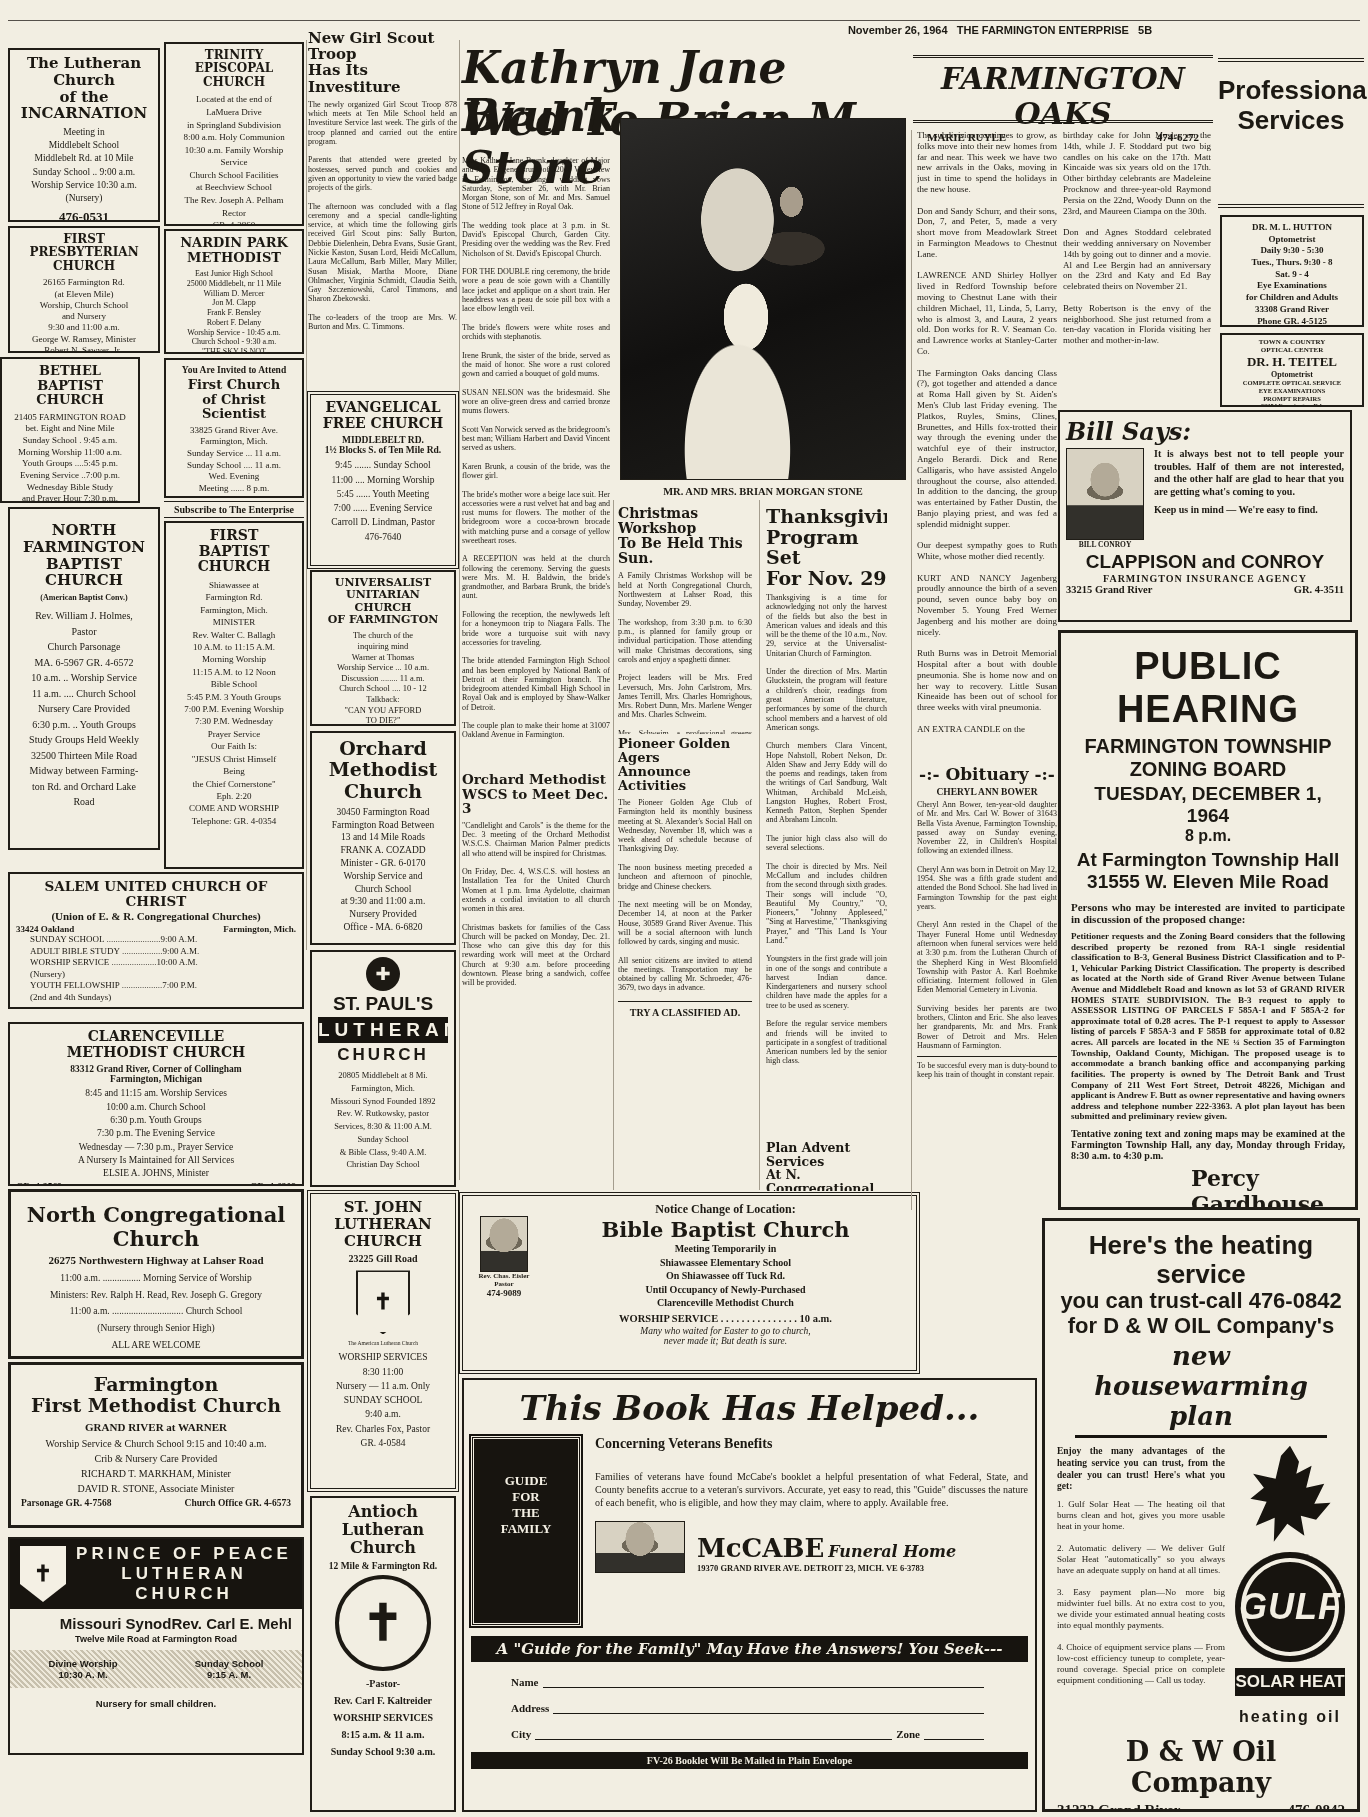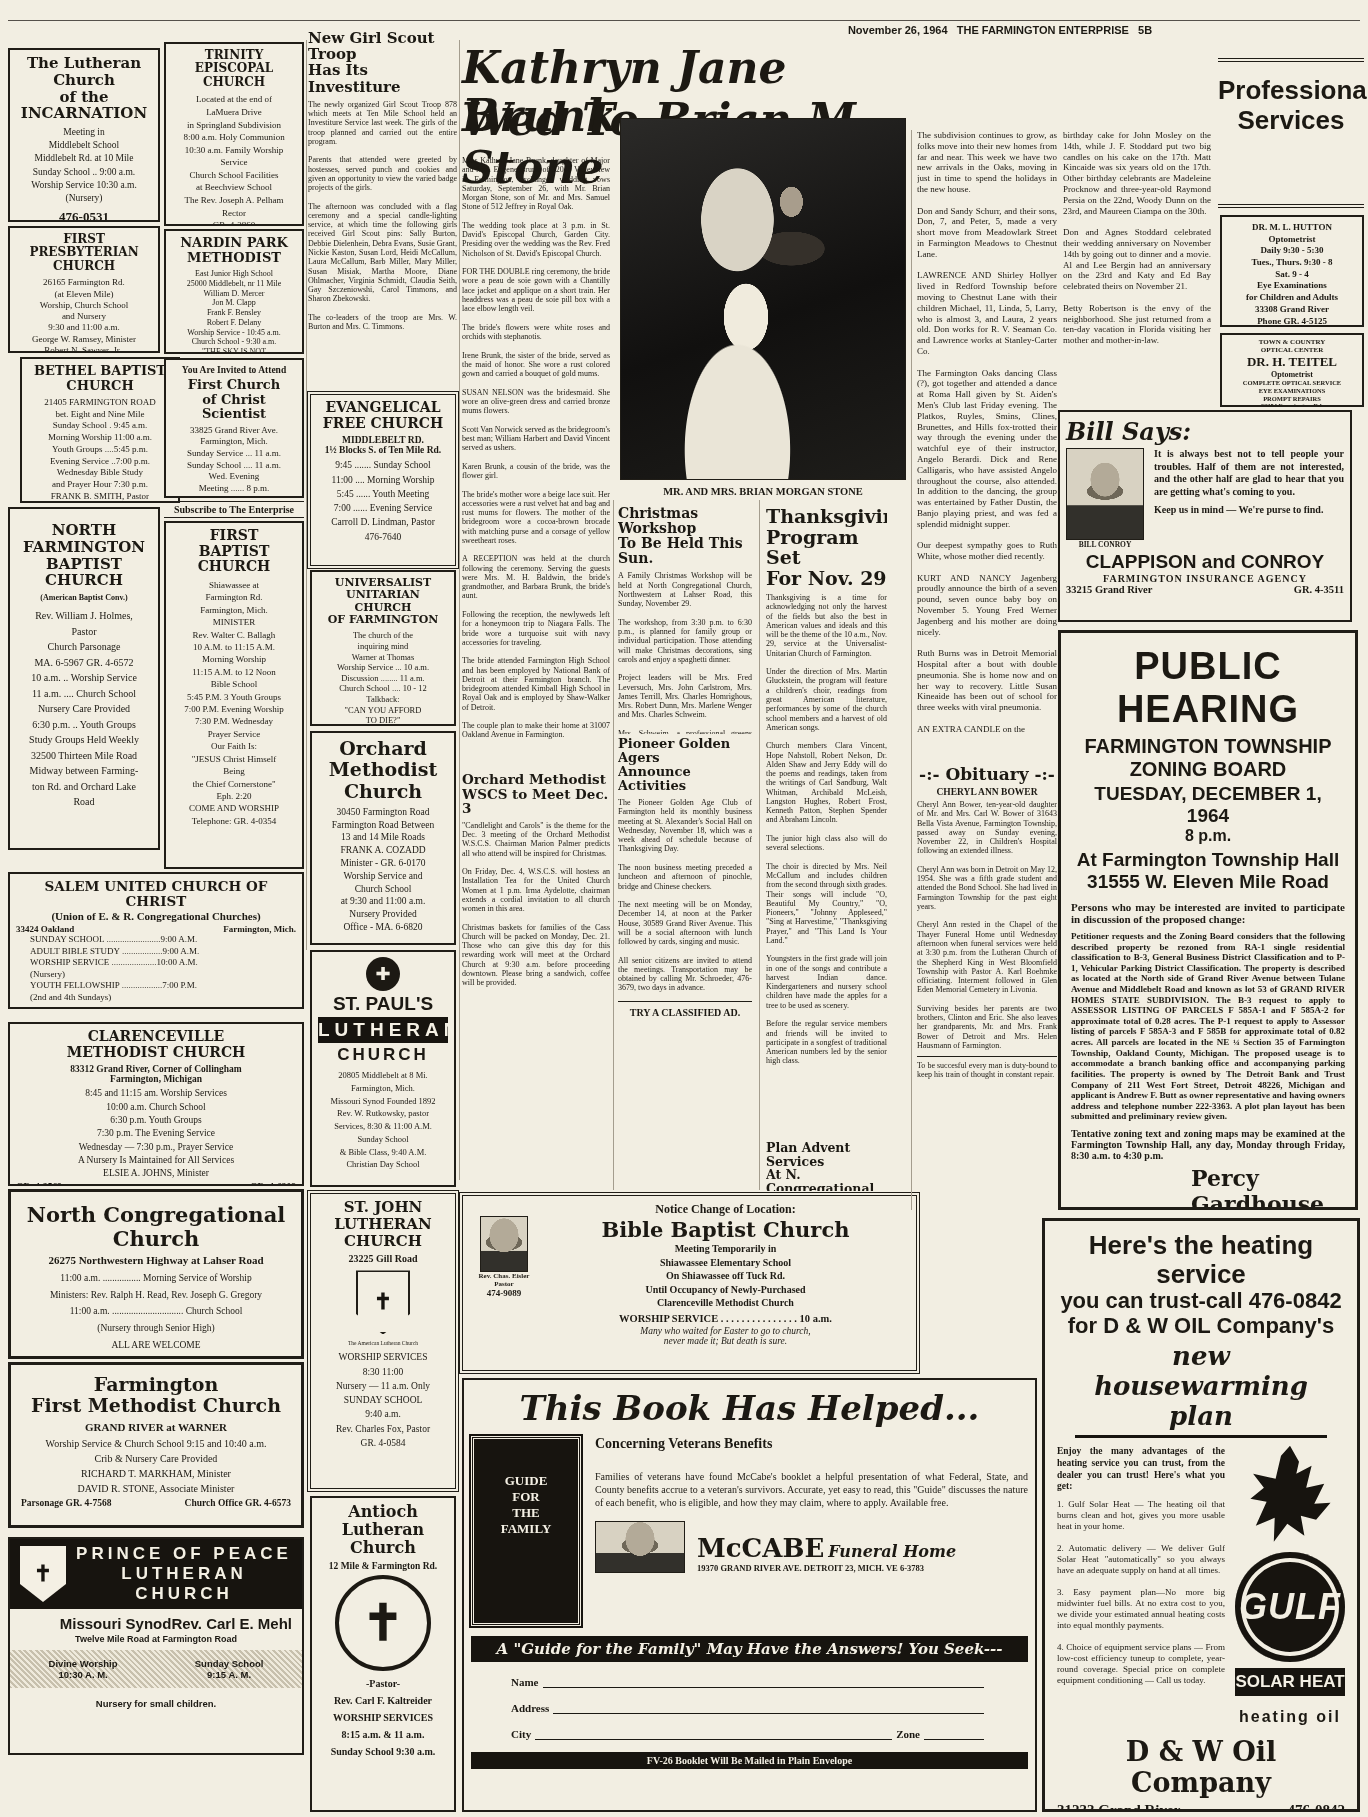--- a/index.html
+++ b/index.html
@@ -80,21 +80,21 @@
     <div class="bl" style="font-size:9px;line-height:1.25">26165 Farmington Rd.
 (at Eleven Mile)
 Worship, Church School
 and Nursery
 9:30 and 11:00 a.m.
 George W. Ramsey, Minister
 Robert N. Sawyer, Jr.,
 Assistant Minister
 Church - GR. 4-6170</div>
   </div>
-  <div class="box" style="left:20px;top:357px;width:160px;height:146px">
+  <div class="box" style="left:0;top:357px;width:140px;height:146px">
     <div class="bt pre" style="font-size:13px">BETHEL BAPTIST
 CHURCH</div>
     <div class="bl" style="font-size:9px;line-height:1.3">21405 FARMINGTON ROAD
 bet. Eight and Nine Mile
 Sunday School . 9:45 a.m.
 Morning Worship 11:00 a.m.
 Youth Groups ....5:45 p.m.
 Evening Service ..7:00 p.m.
 Wednesday Bible Study
 and Prayer Hour 7:30 p.m.
@@ -458,20 +458,27 @@
 Youngsters in the first grade will join in one of the songs and contribute a harvest Indian dance. Kindergarteners and nursery school children have made the apples for a tree to be used as scenery.
 
 Before the regular service members and friends will be invited to participate in a songfest of traditional American numbers led by the senior high class.</div>
   </div>
   <div class="col" style="left:766px;top:1141px;width:121px;height:50px">
     <div class="artT pre" style="font-size:12.5px">Plan Advent Services
 At N. Congregational</div>
 
   </div>
 
+  <div class="abs" style="left:913px;top:55px;width:300px;height:68px;border-top:3px double #201d17;border-bottom:3px double #201d17;padding:3px 6px">
+    <div class="script" style="font-size:30px;text-align:center">FARMINGTON OAKS</div>
+    <div style="display:flex;justify-content:space-between;font-size:11px;font-weight:bold;padding:0 8px">
+      <span>MARIE RUYLE</span>
+      <span>474-6272</span>
+    </div>
+  </div>
   <div class="col body9 pre" style="left:917px;top:130px;width:140px;height:630px">The subdivision continues to grow, as folks move into their new homes from far and near. This week we have two new arrivals in the Oaks, moving in just in time to spend the holidays in the new house.
 
 Don and Sandy Schurr, and their sons, Don, 7, and Peter, 5, made a very short move from Meadowlark Street in Farmington Meadows to Chestnut Lane.
 
 LAWRENCE AND Shirley Hollyer lived in Redford Township before moving to Chestnut Lane with their children Michael, 11, Linda, 5, Larry, who is almost 3, and Laura, 2 years old. Don works for R. V. Seaman Co. and Lawrence works at Stanley-Carter Co.
 
 The Farmington Oaks dancing Class (?), got together and attended a dance at Roma Hall given by St. Aiden's Men's Club last Friday evening. The Platkos, Ruyles, Smins, Clines, Brunettes, and Hills fox-trotted their way through the evening under the watchful eye of their instructor, Angelo Berardi. Dick and Rene Calligaris, who have assisted Angelo throughout the course, also attended. In addition to the dancing, the group was entertained by Father Dustin, the Banjo playing priest, and was fed a splendid midnight supper.
 
 Our deepest sympathy goes to Ruth White, whose mother died recently.
 
@@ -531,21 +538,21 @@
 
   <div class="box" style="left:1058px;top:410px;width:294px;height:212px">
     <div class="script" style="font-size:24px">Bill Says:</div>
     <div style="display:flex;gap:10px;margin-top:2px">
       <div>
         <div class="pphoto" style="width:78px;height:92px"></div>
         <div class="ct" style="font-size:7.5px;font-weight:bold;width:78px">BILL CONROY</div>
       </div>
       <div style="flex:1">
         <div class="jt" style="font-size:10px;font-weight:bold;line-height:1.25">It is always best not to tell people your troubles. Half of them are not interested, and the other half are glad to hear that you are getting what's coming to you.</div>
-        <div style="font-size:10px;font-weight:bold;margin-top:6px">Keep us in mind — We're purse to find.</div>
+        <div style="font-size:10px;font-weight:bold;margin-top:6px">Keep us in mind — We're easy to find.</div>
       </div>
     </div>
     <div class="ct sans" style="font-size:19px;font-weight:bold;margin-top:2px">CLAPPISON and CONROY</div>
     <div class="ct" style="font-size:10px;font-weight:bold;letter-spacing:1px">FARMINGTON INSURANCE AGENCY</div>
     <div style="display:flex;justify-content:space-between;font-size:10.5px;font-weight:bold">
       <span>33215 Grand River</span>
       <span>GR. 4-3511</span>
     </div>
   </div>
 

